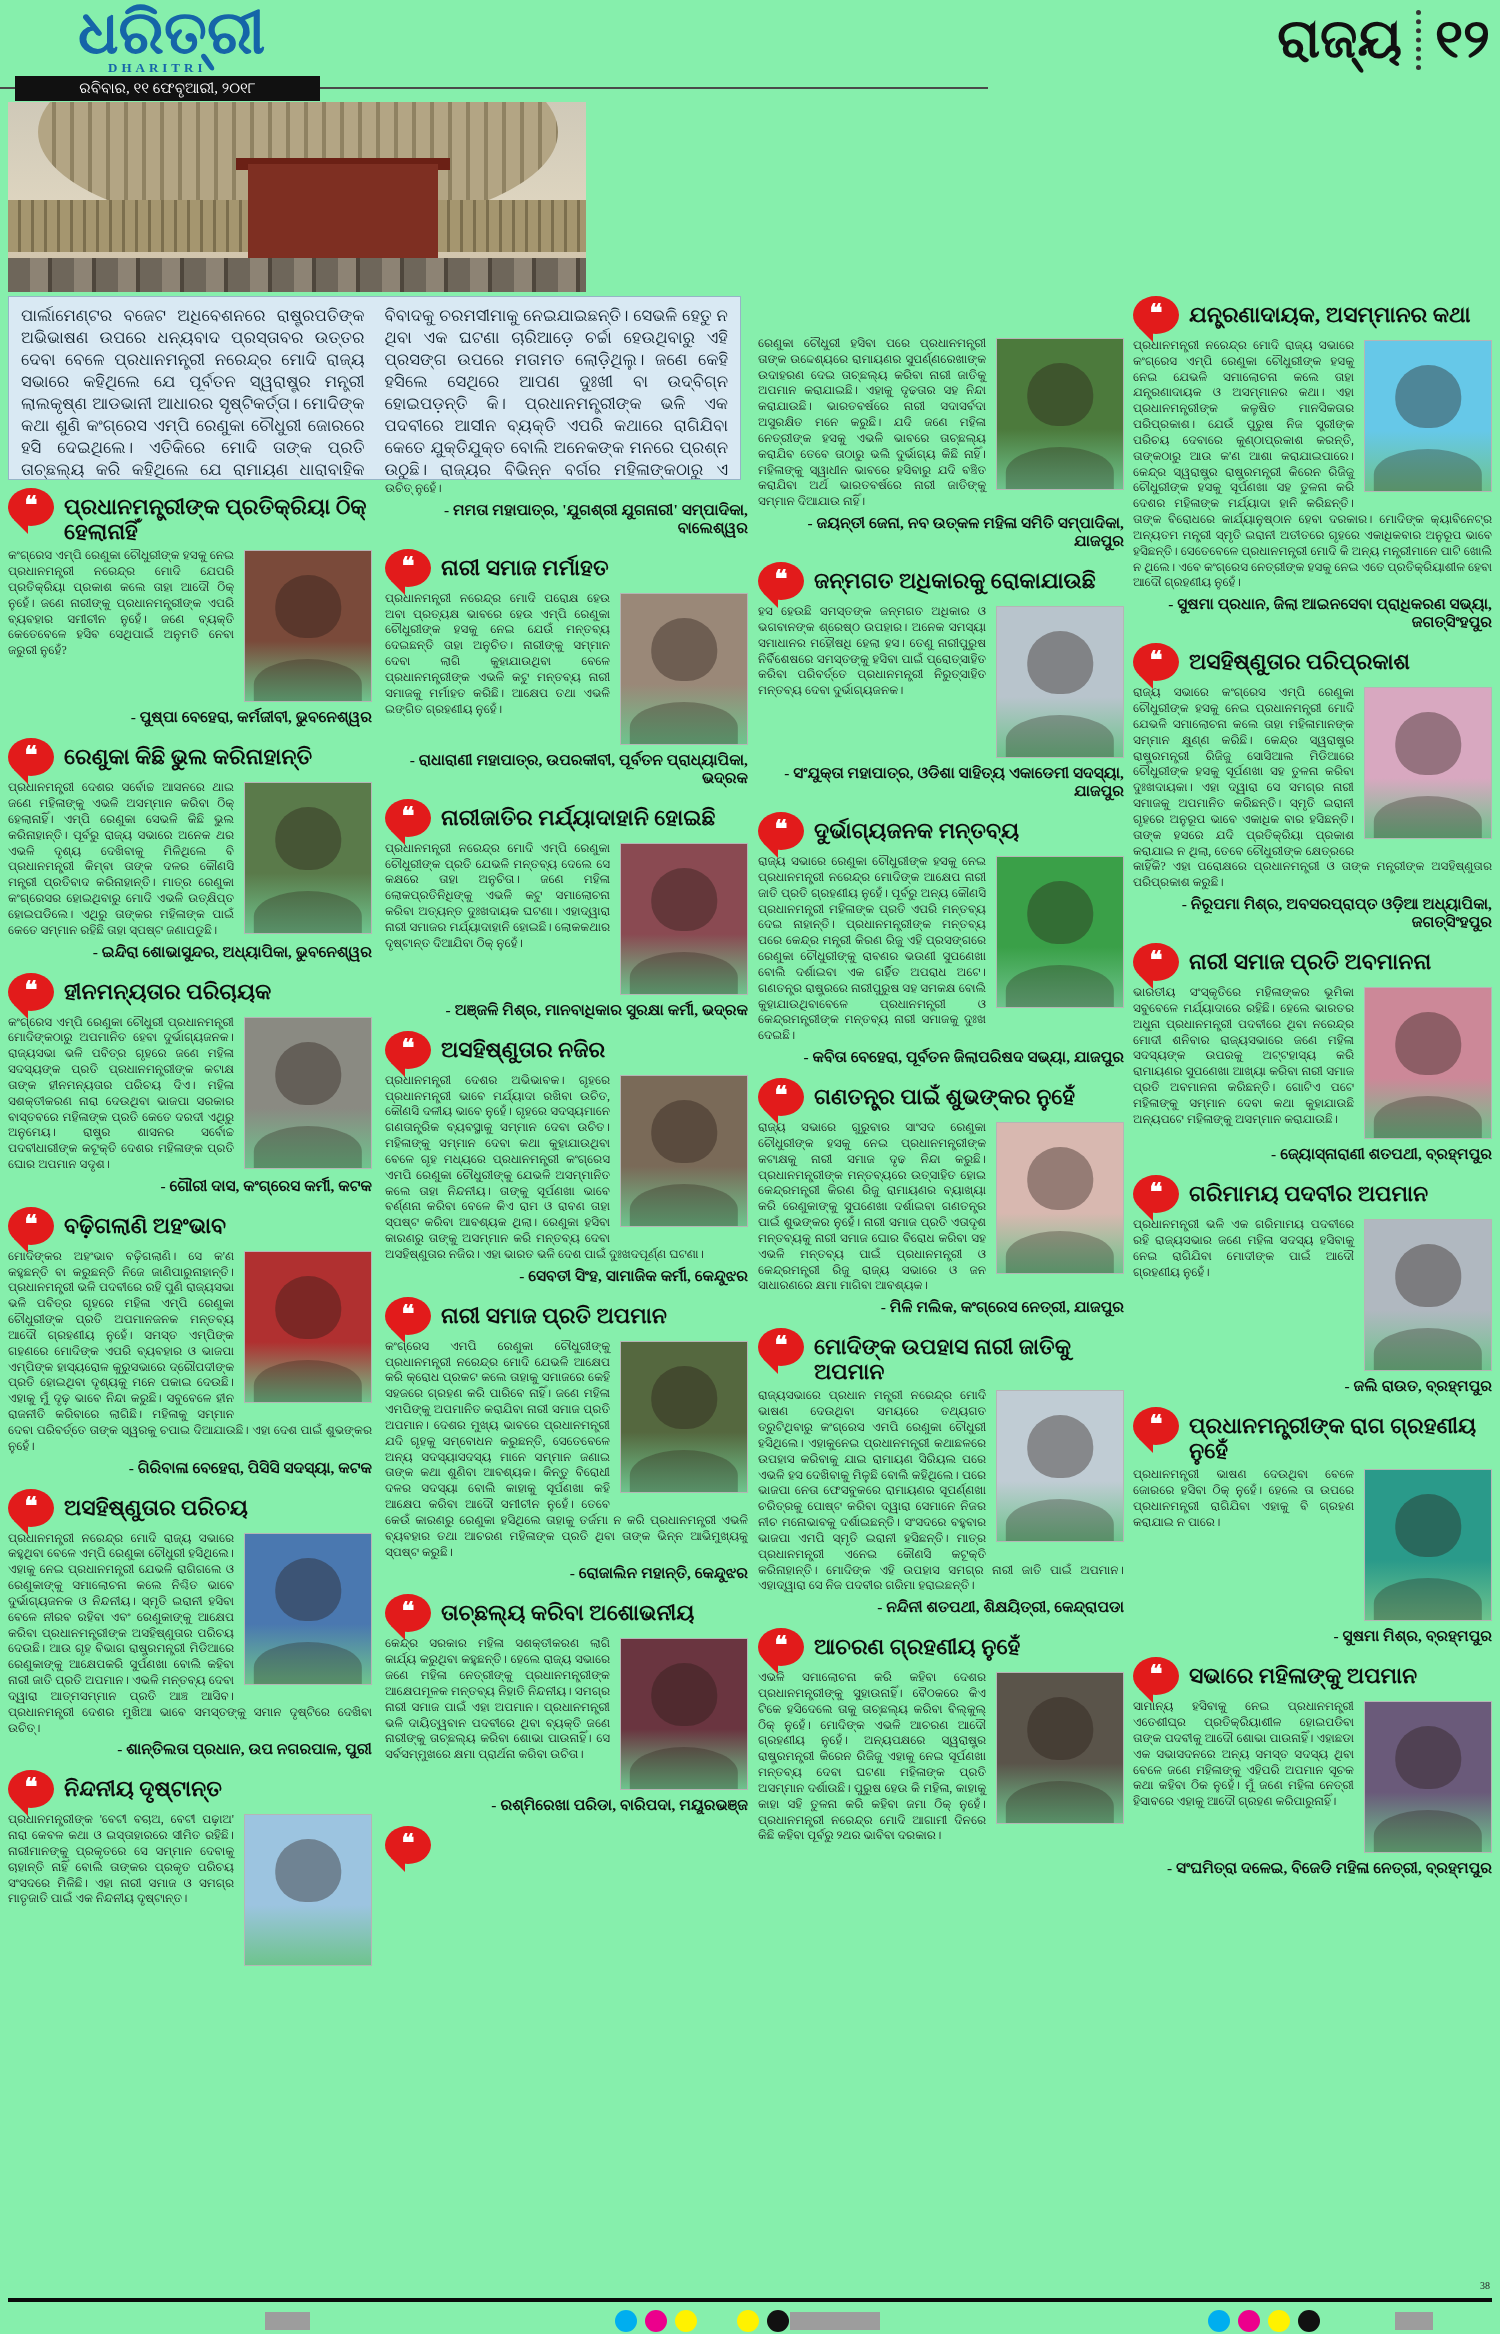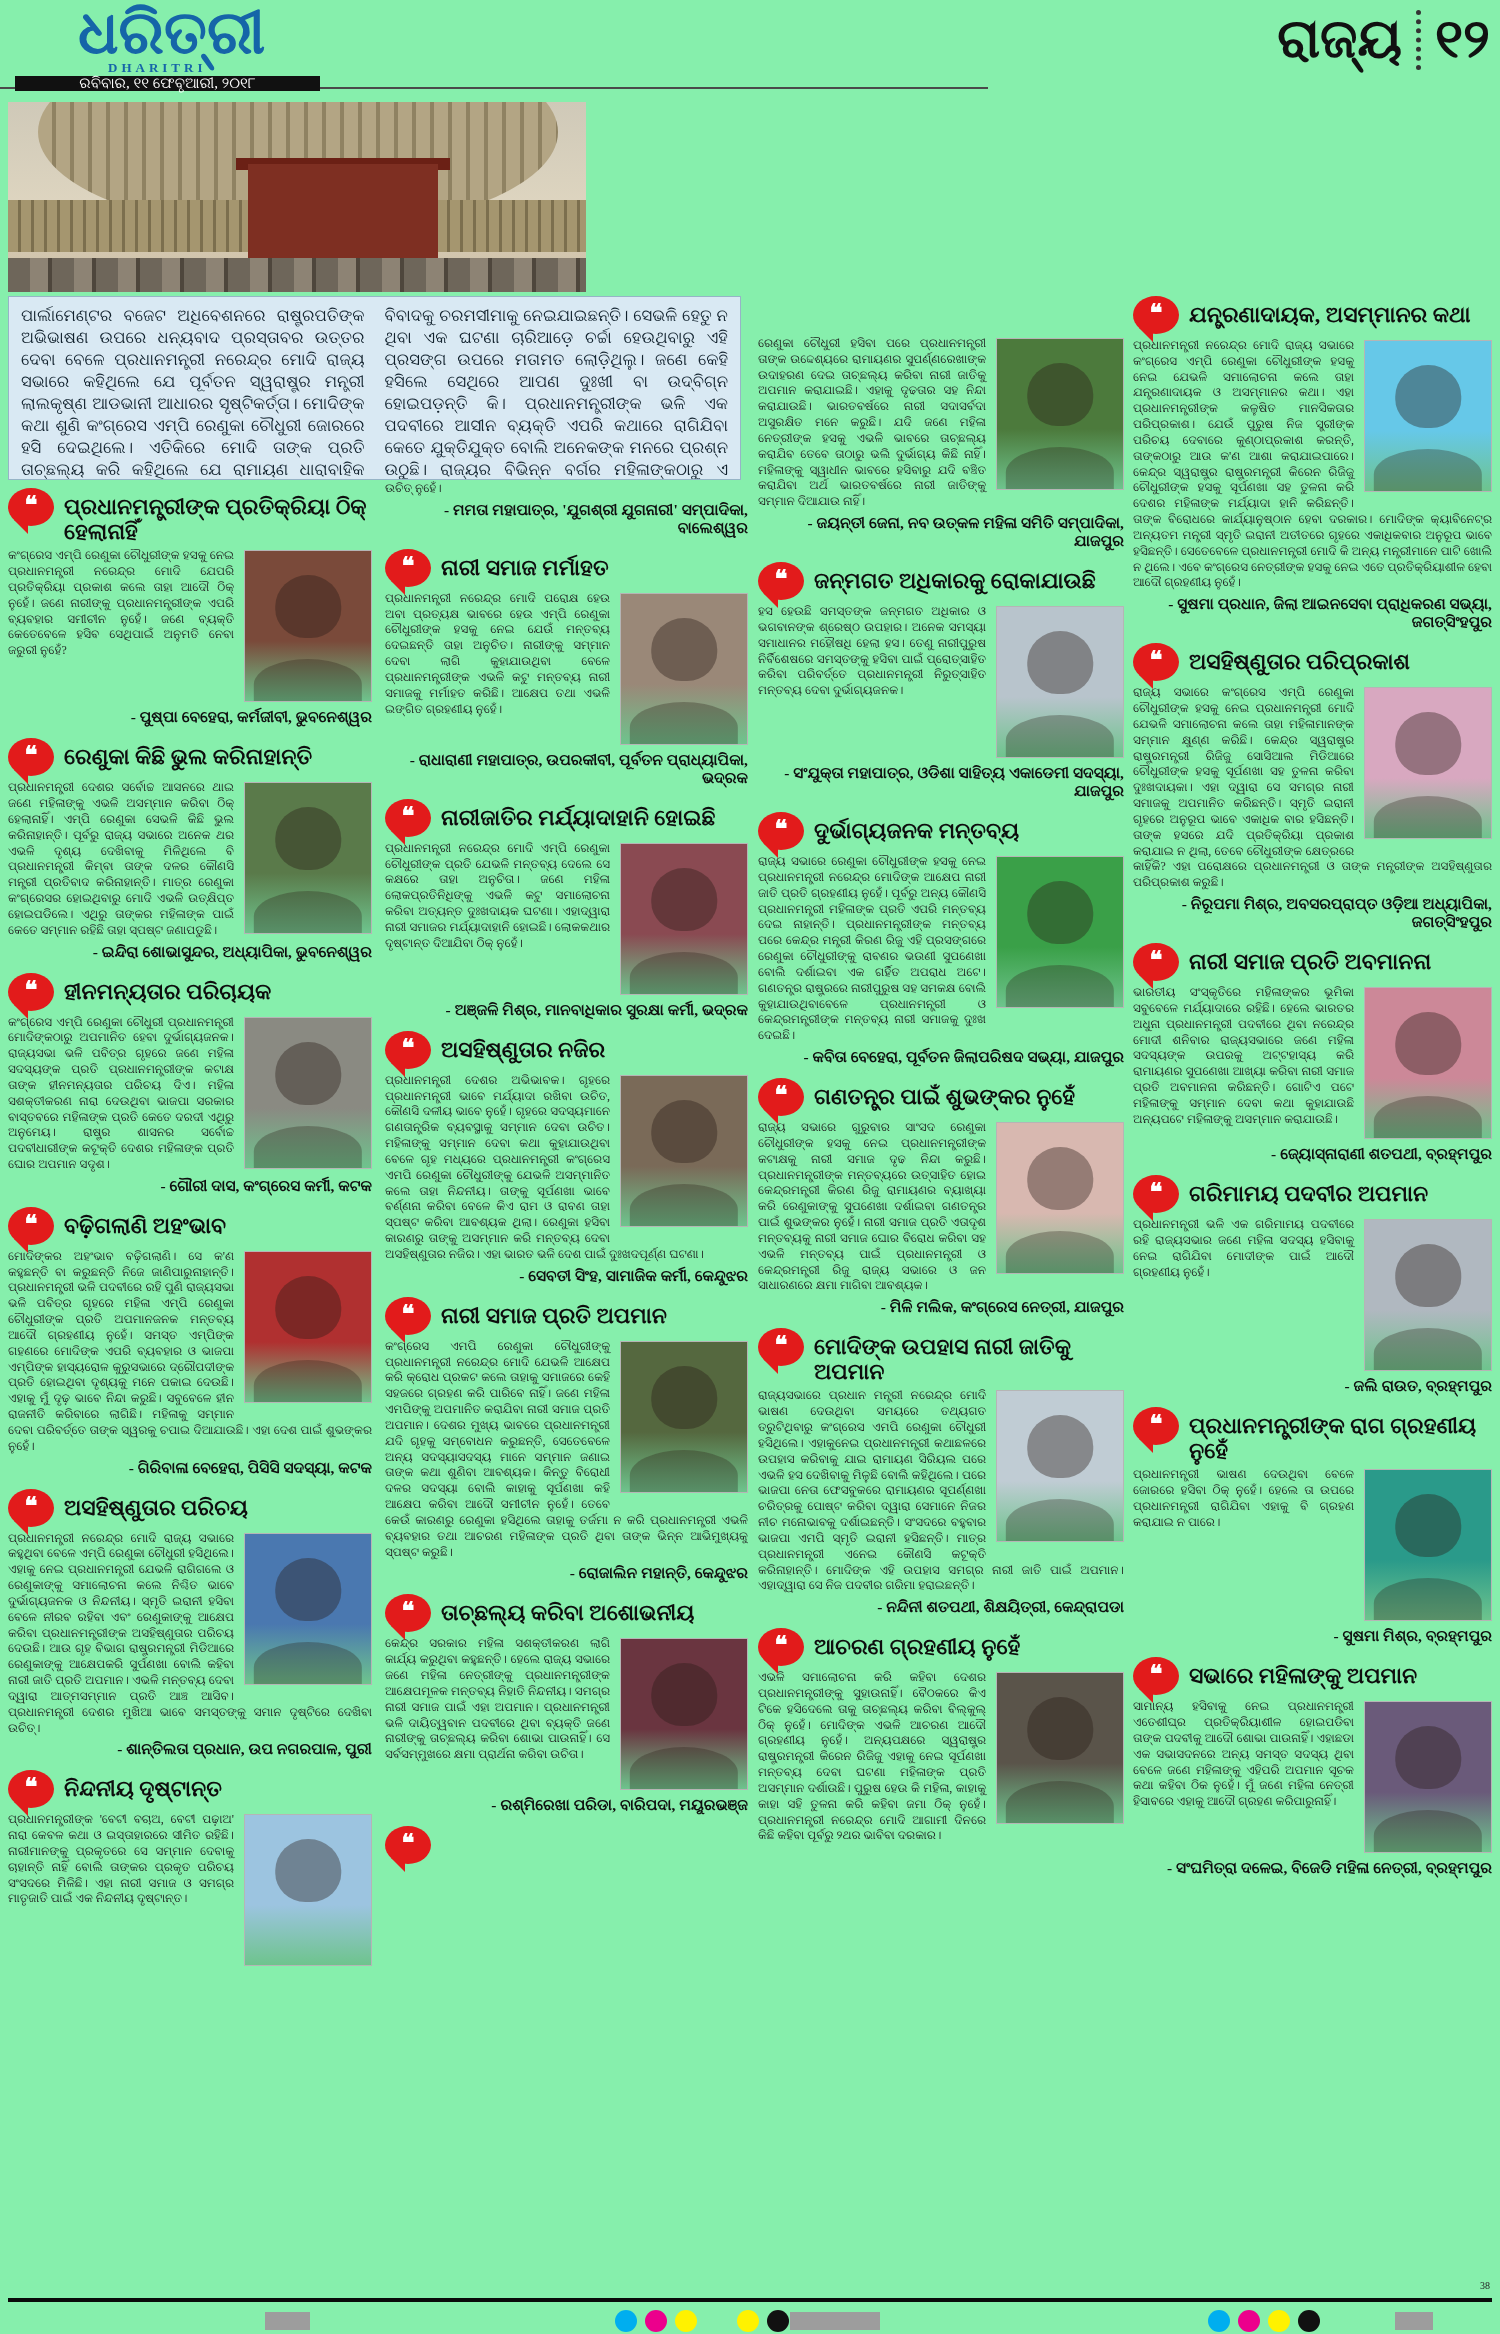--- a/index.html
+++ b/index.html
@@ -3,21 +3,21 @@
 <meta charset="utf-8">
 <style>
   html,body{margin:0;padding:0;background:#ffffff;}
   body{font-family:"DejaVu Sans","Liberation Sans",sans-serif;color:#141414;}
   #page{position:relative;width:1500px;height:2334px;background:#86efac;overflow:hidden;font-family:Liberation Serif, serif;}
 
   
   #logo{position:absolute;left:78px;top:2px;color:#1565a8;font-size:60px;font-weight:bold;line-height:1.05;}
   #logo-sub{position:absolute;left:108px;top:60px;color:#1565a8;font-size:13px;font-weight:bold;letter-spacing:4px;}
   #head-rule{position:absolute;left:0;top:87px;width:988px;height:2px;background:#4a4a4a;}
-  #date-bar{position:absolute;left:15px;top:76px;width:305px;height:15px;background:#111;color:#fff;
+  #date-bar{position:absolute;left:15px;top:76px;width:305px;height:25px;background:#111;color:#fff;
             font-size:15px;display:flex;align-items:center;justify-content:center;}
   #section-wrap{position:absolute;right:10px;top:8px;display:flex;align-items:center;}
   #section-name{font-size:54px;font-weight:800;color:#111;}
   #section-divider{height:60px;border-left:5px dotted #333;margin:0 14px;}
   #page-number{font-size:54px;font-weight:800;color:#111;}
 
   
   #parliament{position:absolute;left:8px;top:102px;width:578px;height:190px;overflow:hidden;
               background:linear-gradient(#cfc9b8 0%,#ded5c0 55%,#c9baa0 100%);}
   #parl-dome{position:absolute;left:30px;top:-70px;width:520px;height:200px;border-radius:50%;

